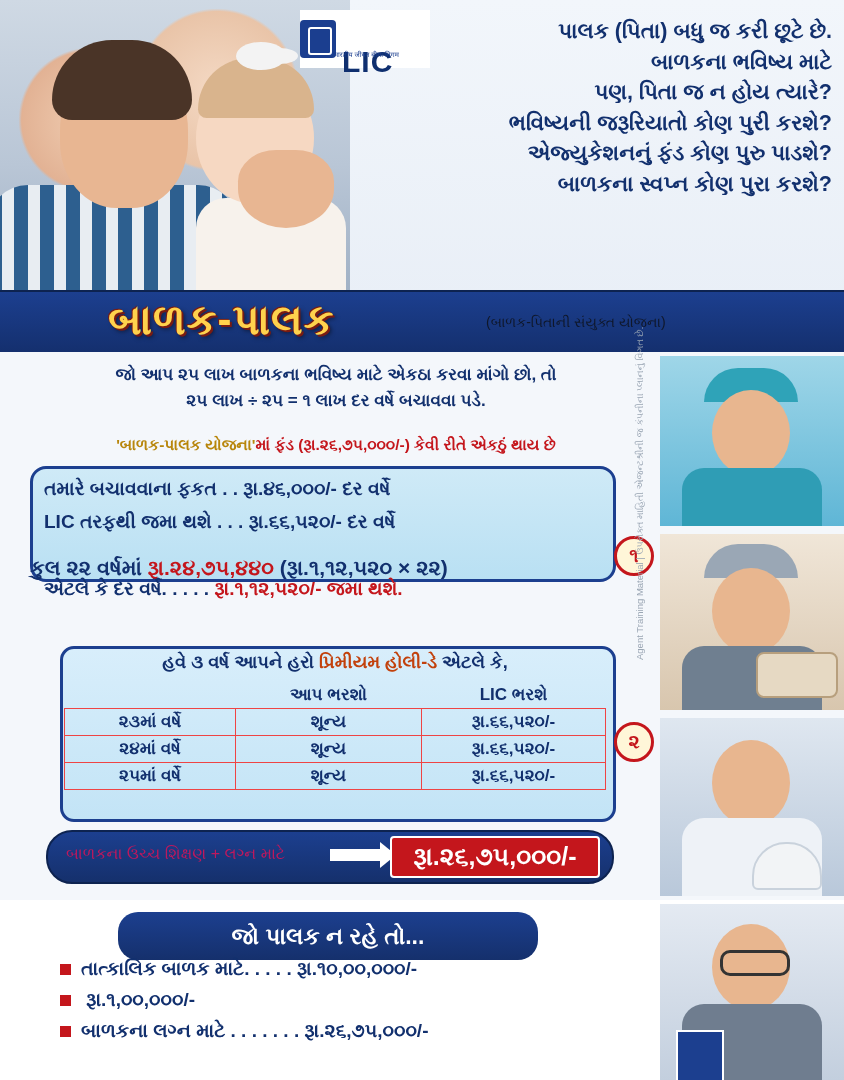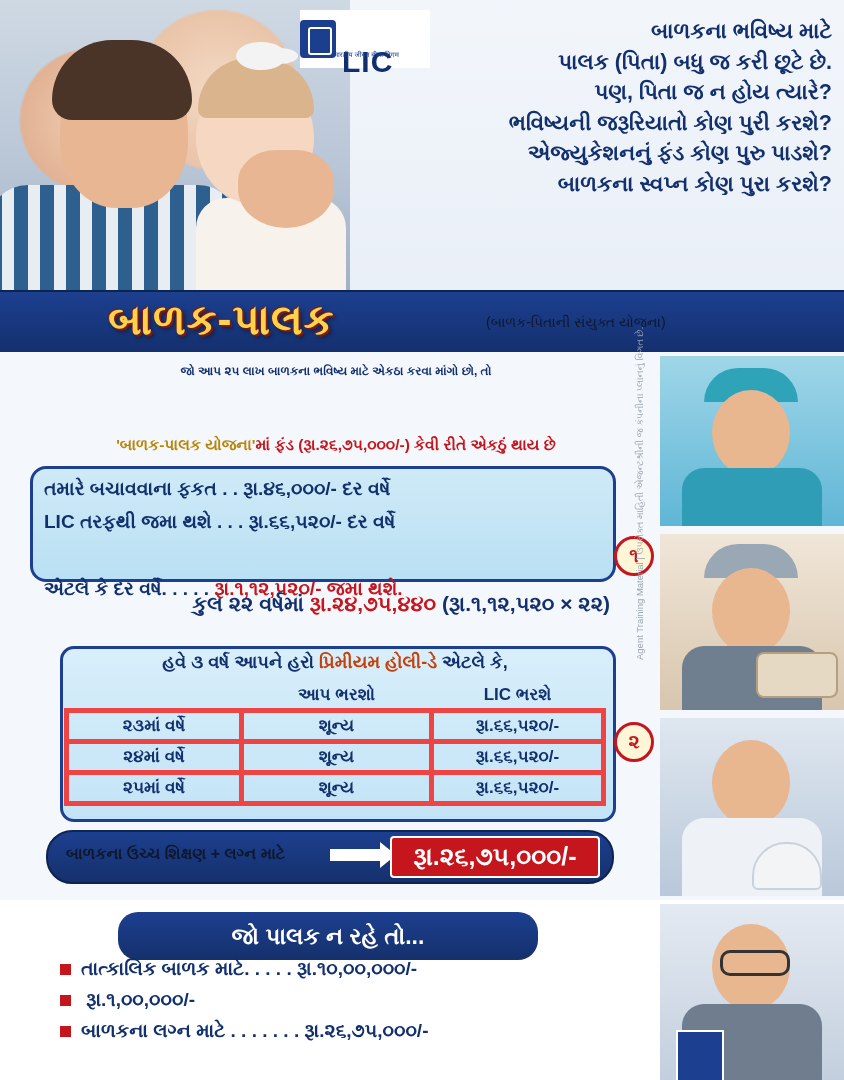--- a/index.html
+++ b/index.html
@@ -62,21 +62,21 @@
     letter-spacing:1px;
   }
   .title-sub{
     position:absolute;left:486px;top:314px;font-size:14px;color:#0f172a;font-weight:normal;
   }
 
   
   .body-panel{position:absolute;left:0;top:352px;width:844px;height:560px;background:#f4f7fb;}
   .intro{
     position:absolute;left:26px;top:362px;width:620px;text-align:center;
-    color:#12306e;font-size:12px;font-weight:bold;line-height:1.55;
+    color:#12306e;font-size:17px;font-weight:bold;line-height:1.55;
   }
   .fund-line{
     position:absolute;left:26px;top:436px;width:620px;text-align:center;
     color:#c4161c;font-size:15.5px;font-weight:bold;
   }
   .fund-line .gold{color:#b8860b;}
 
   
   .box1{
     position:absolute;left:30px;top:466px;width:580px;height:110px;
@@ -90,53 +90,53 @@
   .r1c b{color:#c4161c;}
   .badge{
     position:absolute;width:34px;height:34px;border-radius:50%;
     background:#fff6d8;border:3px solid #c4161c;color:#c4161c;
     font-size:19px;font-weight:bold;display:flex;align-items:center;justify-content:center;
   }
   .badge1{left:614px;top:536px;}
   .badge2{left:614px;top:722px;}
 
   .total-line{
-    position:absolute;left:30px;top:592px;width:580px;text-align:right;
+    position:absolute;left:30px;top:556px;width:580px;text-align:left;
     color:#12306e;font-size:21px;font-weight:bold;
   }
   .total-line .red{color:#c4161c;}
 
   
   .box2{
     position:absolute;left:60px;top:646px;width:550px;height:170px;
     background:linear-gradient(180deg,#d8eefb 0%,#c3e4f6 100%);
     border:3px solid #1c3f8f;border-radius:14px;
   }
   .box2-head{
     position:absolute;left:60px;top:652px;width:550px;text-align:center;
     color:#12306e;font-size:18px;font-weight:bold;
   }
   .box2-head .red{color:#c2410c;}
   .tbl{position:absolute;left:64px;top:682px;width:542px;border-collapse:collapse;}
   .tbl td,.tbl th{
-    border:5px solid #ef4444;color:#12306e;font-size:17px;font-weight:bold;
+    border:1px solid #ef4444;color:#12306e;font-size:17px;font-weight:bold;
     text-align:center;padding:3px 0;background:transparent;
   }
   .tbl tr:first-child th{border-top:none;border-left:none;border-right:none;}
   .tbl th.blank{border:none;}
   .tbl td:first-child{width:170px;}
   .tbl td:nth-child(2){width:185px;}
 
   
   .box3{
     position:absolute;left:46px;top:830px;width:564px;height:50px;
     background:linear-gradient(180deg,#1c3f8f 0%,#15306c 100%);
     border-radius:26px;border:2px solid #0d2350;
   }
-  .box3-label{position:absolute;left:66px;top:845px;color:#0f172a;font-size:16px;font-weight:bold;}
+  .box3-label{position:absolute;left:66px;top:845px;color:#be185d;font-size:16px;font-weight:normal;}
   .arrow{
     position:absolute;left:330px;top:849px;width:52px;height:12px;background:#fff;
   }
   .arrow:after{content:"";position:absolute;right:-14px;top:-7px;border-left:16px solid #fff;border-top:13px solid transparent;border-bottom:13px solid transparent;}
   .box3-amt{
     position:absolute;left:390px;top:836px;width:206px;height:38px;
     background:#c4161c;border:2px solid #fff;border-radius:4px;color:#fff;
     font-size:25px;font-weight:bold;display:flex;align-items:center;justify-content:center;
   }
 
@@ -188,37 +188,38 @@
       <div class="ph-hand"></div>
     </div>
 
     <div class="lic-logo">
       <div class="lic-mark"></div>
       <div class="lic-text">LIC</div>
     </div>
     <div class="lic-sub">भारतीय जीवन बीमा निगम</div>
 
     <div class="headlines">
+      <div>પાલક (પિતા) બધુ જ કરી છૂટે છે.</div>
       <div>બાળકના ભવિષ્ય માટે</div>
-      <div>પાલક (પિતા) બધુ જ કરી છૂટે છે.</div>
       <div>પણ, પિતા જ ન હોય ત્યારે?</div>
       <div>ભવિષ્યની જરૂરિયાતો કોણ પુરી કરશે?</div>
       <div>એજ્યુકેશનનું ફંડ કોણ પુરુ પાડશે?</div>
       <div>બાળકના સ્વપ્ન કોણ પુરા કરશે?</div>
     </div>
   </div>
 
   <div class="titlebar"></div>
   <div class="title-main">બાળક-પાલક</div>
   <div class="title-sub">(બાળક-પિતાની સંયુક્ત યોજના)</div>
 
   <div class="body-panel"></div>
 
   <div class="intro">
     <div>જો આપ ૨૫ લાખ બાળકના ભવિષ્ય માટે એકઠા કરવા માંગો છો, તો</div>
+    <div>૨૫ લાખ ÷ ૨૫ = ૧ લાખ દર વર્ષે બચાવવા પડે.</div>
   </div>
 
   <div class="fund-line">
     <span class="gold">'બાળક-પાલક યોજના'</span><span>માં ફંડ (રૂા.૨૬,૭૫,૦૦૦/-) કેવી રીતે એકઠું થાય છે</span>
   </div>
 
   <div class="box1"></div>
   <div class="row1 r1a">તમારે બચાવવાના ફકત . .  રૂા.૪૬,૦૦૦/- દર વર્ષે</div>
   <div class="row1 r1b">LIC તરફથી જમા થશે . . .  રૂા.૬૬,૫૨૦/- દર વર્ષે</div>
   <div class="row1 r1c">

